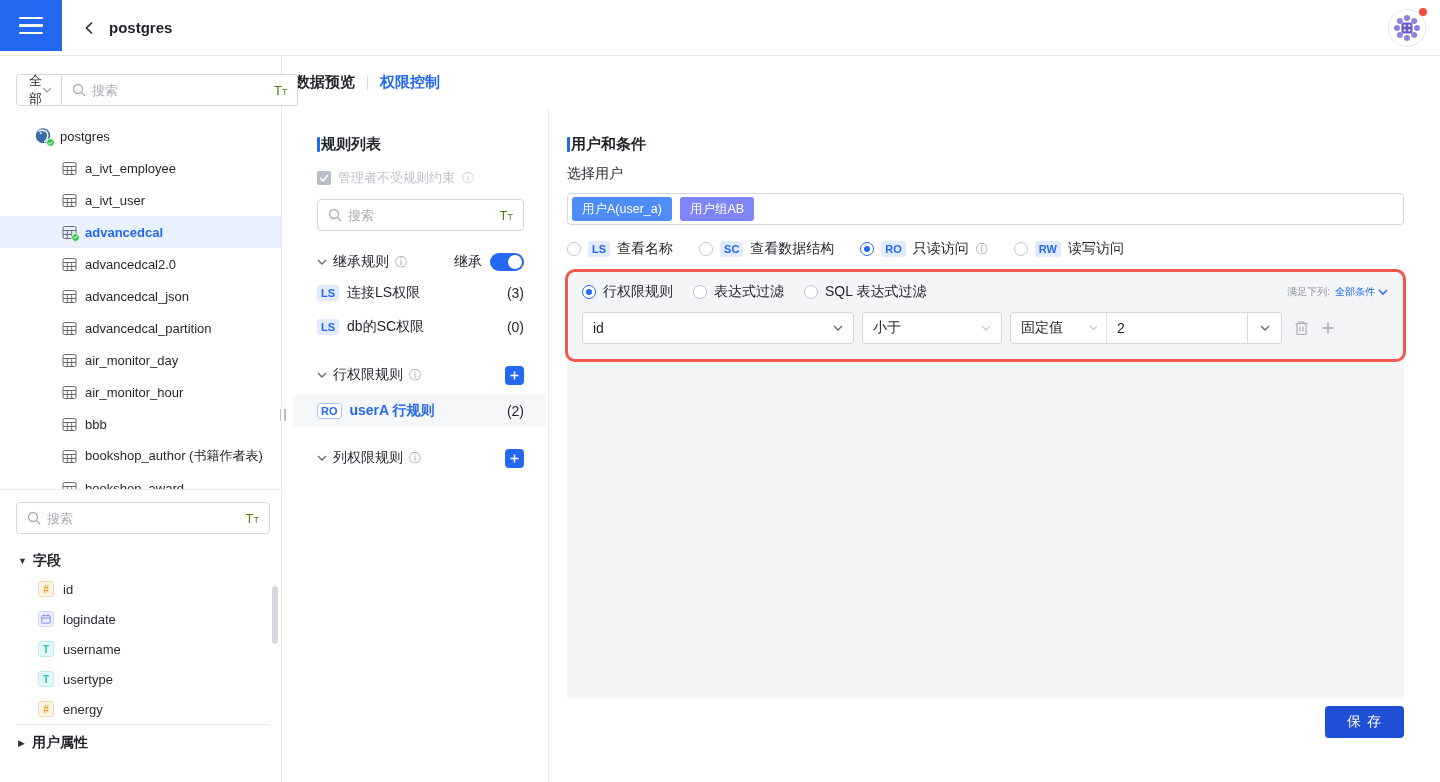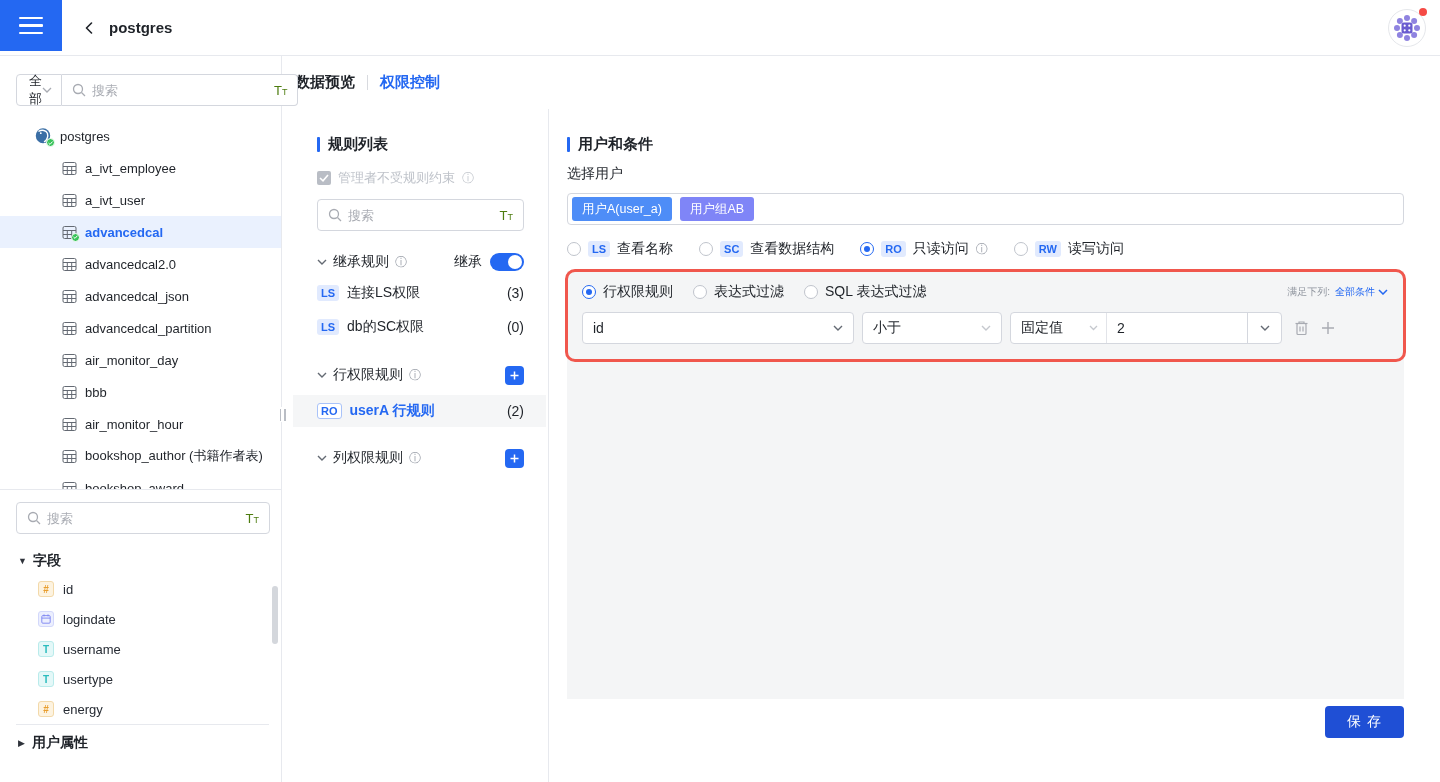--- a/index.html
+++ b/index.html
@@ -60,21 +60,21 @@
   
   .main{flex:1;display:flex;flex-direction:column;min-width:0;}
   .tabs{height:53px;flex:0 0 53px;display:flex;align-items:center;padding-left:13px;font-size:15px;font-weight:600;}
   .tab{cursor:pointer;}
   .tab.active{color:#2468f2;}
   .tab-div{width:1px;height:15px;background:#d8dadf;margin:0 12px;}
   .panels{flex:1;display:flex;min-height:0;}
 
   
   .rules{width:267px;flex:0 0 267px;border-right:1px solid #e7e9ee;padding:0 24px 0 35px;}
-  .sec-title{margin-top:23px;height:24px;font-size:15px;font-weight:700;display:flex;align-items:center;gap:8px;}
+  .sec-title{margin-top:23px;height:24px;font-size:15px;font-weight:700;display:flex;align-items:center;gap:1px;}
   .bluebar{width:3px;height:15px;background:#2468f2;border-radius:1px;}
   .chk-row{margin-top:13px;display:flex;align-items:center;gap:7px;color:#bfc3ca;font-size:13px;}
   .checkbox{width:14px;height:14px;border-radius:2px;background:#b9bdc5;display:flex;align-items:center;justify-content:center;flex:0 0 auto;}
   .info{color:#9da2ab;font-size:12px;line-height:1;}
   .chk-row .info{color:#c4c8ce;}
   .searchbox{margin-top:12px;height:32px;border:1px solid #d4d7de;border-radius:4px;display:flex;align-items:center;padding:0 10px;gap:6px;}
   .searchbox input{border:none;outline:none;flex:1;min-width:0;font-size:13px;font-family:inherit;background:transparent;}
   .searchbox input::placeholder{color:#a8abb2;}
   .sec-row{margin-top:17px;height:28px;display:flex;align-items:center;gap:6px;font-size:14px;cursor:pointer;}
   .chev{color:#646a73;display:flex;align-items:center;}
@@ -289,33 +289,33 @@
         <div class="tree-row">
           <span class="iconwrap">
               <svg width="15" height="15" viewBox="0 0 15 15" stroke="#646a73" fill="none">
                 <rect x="1" y="1.5" width="13" height="12" rx="1.5"></rect>
                 <line x1="1" y1="5.5" x2="14" y2="5.5"></line>
                 <line x1="1" y1="9.5" x2="14" y2="9.5"></line>
                 <line x1="5.3" y1="5.5" x2="5.3" y2="13.5"></line>
                 <line x1="9.7" y1="5.5" x2="9.7" y2="13.5"></line>
               </svg>
             </span>
+          <span class="tname">air_monitor_hour</span>
+        </div>
+        <div class="tree-row">
+          <span class="iconwrap">
+              <svg width="15" height="15" viewBox="0 0 15 15" stroke="#646a73" fill="none">
+                <rect x="1" y="1.5" width="13" height="12" rx="1.5"></rect>
+                <line x1="1" y1="5.5" x2="14" y2="5.5"></line>
+                <line x1="1" y1="9.5" x2="14" y2="9.5"></line>
+                <line x1="5.3" y1="5.5" x2="5.3" y2="13.5"></line>
+                <line x1="9.7" y1="5.5" x2="9.7" y2="13.5"></line>
+              </svg>
+            </span>
           <span class="tname">bbb</span>
-        </div>
-        <div class="tree-row">
-          <span class="iconwrap">
-              <svg width="15" height="15" viewBox="0 0 15 15" stroke="#646a73" fill="none">
-                <rect x="1" y="1.5" width="13" height="12" rx="1.5"></rect>
-                <line x1="1" y1="5.5" x2="14" y2="5.5"></line>
-                <line x1="1" y1="9.5" x2="14" y2="9.5"></line>
-                <line x1="5.3" y1="5.5" x2="5.3" y2="13.5"></line>
-                <line x1="9.7" y1="5.5" x2="9.7" y2="13.5"></line>
-              </svg>
-            </span>
-          <span class="tname">air_monitor_hour</span>
         </div>
         <div class="tree-row">
           <span class="iconwrap">
               <svg width="15" height="15" viewBox="0 0 15 15" stroke="#646a73" fill="none">
                 <rect x="1" y="1.5" width="13" height="12" rx="1.5"></rect>
                 <line x1="1" y1="5.5" x2="14" y2="5.5"></line>
                 <line x1="1" y1="9.5" x2="14" y2="9.5"></line>
                 <line x1="5.3" y1="5.5" x2="5.3" y2="13.5"></line>
                 <line x1="9.7" y1="5.5" x2="9.7" y2="13.5"></line>
               </svg>

